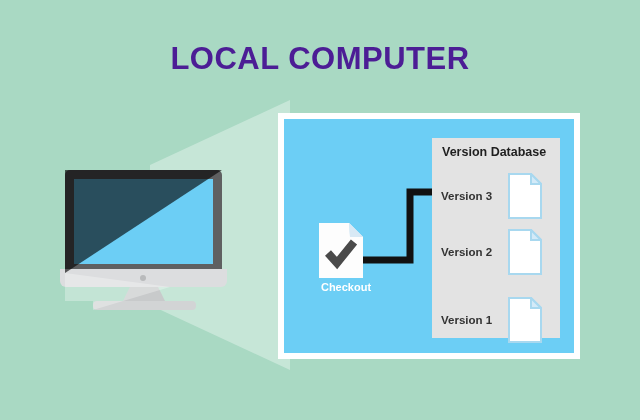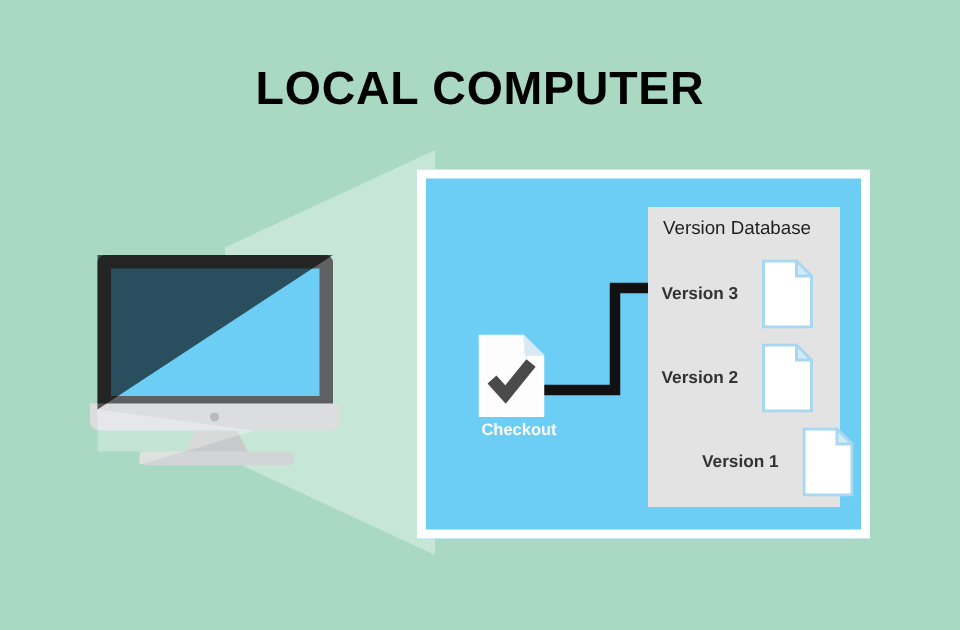--- a/index.html
+++ b/index.html
@@ -20,21 +20,21 @@
     background: #a9d9c3;
   }
 
   
   #page-title {
     position: absolute;
     left: 0;
     top: 42px;
     width: 640px;
     text-align: center;
-    color: #000000;
+    color: #4c1d95;
     font-size: 31px;
     font-weight: bold;
     letter-spacing: 0.5px;
     line-height: 34px;
     white-space: nowrap;
   }
 
   
   #beam {
     position: absolute;
@@ -133,21 +133,21 @@
     top: 138px;
     width: 128px;
     height: 200px;
     background: #e3e3e3;
   }
   #vdb-title {
     position: absolute;
     left: 10px;
     top: 7px;
     font-size: 12.5px;
-    font-weight: normal;
+    font-weight: bold;
     color: #1f1f1f;
     white-space: nowrap;
   }
   .vrow {
     position: absolute;
     left: 0;
     width: 128px;
     height: 56px;
     padding-left: 27px;
   }
@@ -256,21 +256,21 @@
       </div>
 
       <div class="vrow" style="top:86px;">
         <div class="vrow-label">Version 2</div>
         <svg class="doc-sm" viewBox="0 0 34 46">
           <path d="M1,1 H23 L33,11 V45 H1 Z" fill="#ffffff" stroke="#a8d8ef" stroke-width="2"></path>
           <path d="M23,1 L33,11 H23 Z" fill="#d3eaf8" stroke="#a8d8ef" stroke-width="2"></path>
         </svg>
       </div>
 
-      <div class="vrow" style="top:142px;margin-left:27px;">
+      <div class="vrow" style="top:154px;">
         <div class="vrow-label">Version 1</div>
         <svg class="doc-sm" viewBox="0 0 34 46">
           <path d="M1,1 H23 L33,11 V45 H1 Z" fill="#ffffff" stroke="#a8d8ef" stroke-width="2"></path>
           <path d="M23,1 L33,11 H23 Z" fill="#d3eaf8" stroke="#a8d8ef" stroke-width="2"></path>
         </svg>
       </div>
 
     </div>
   </div>
 

